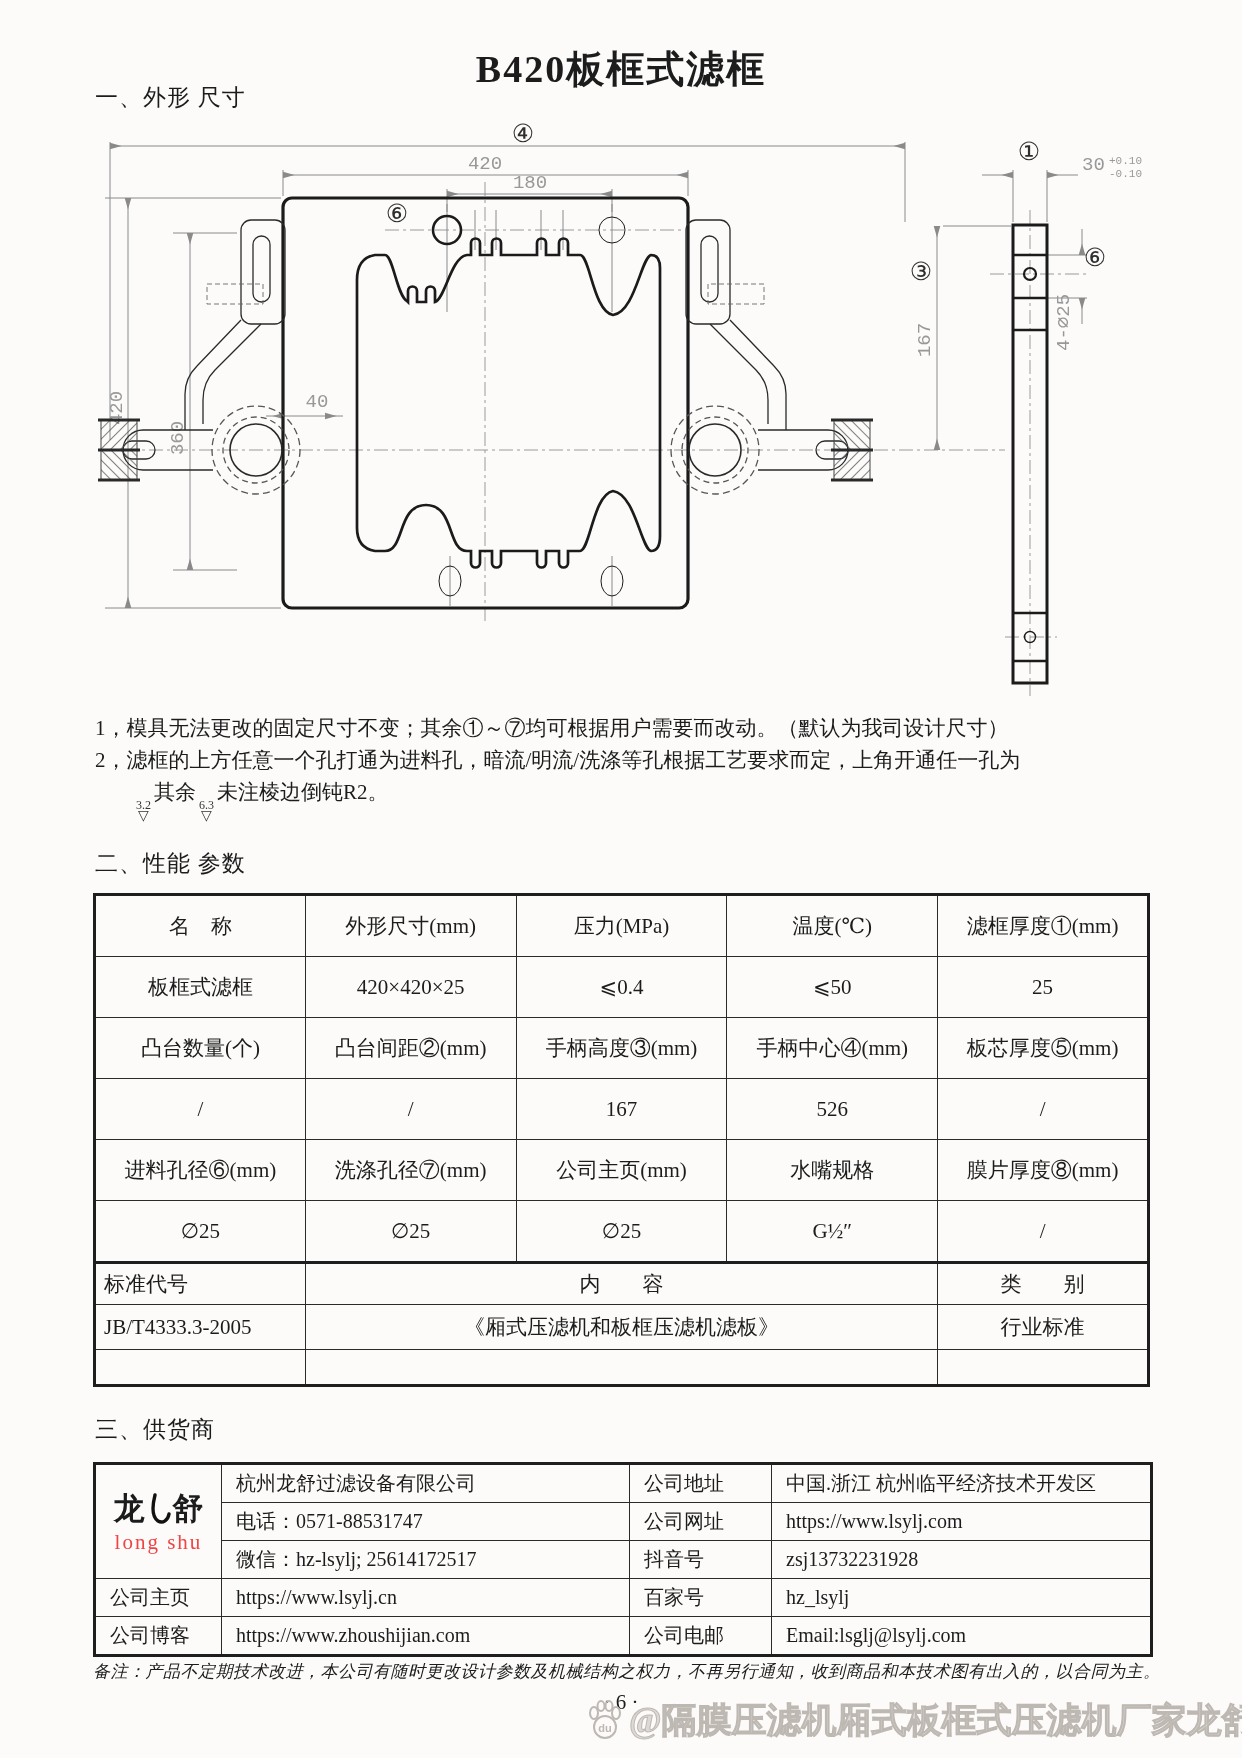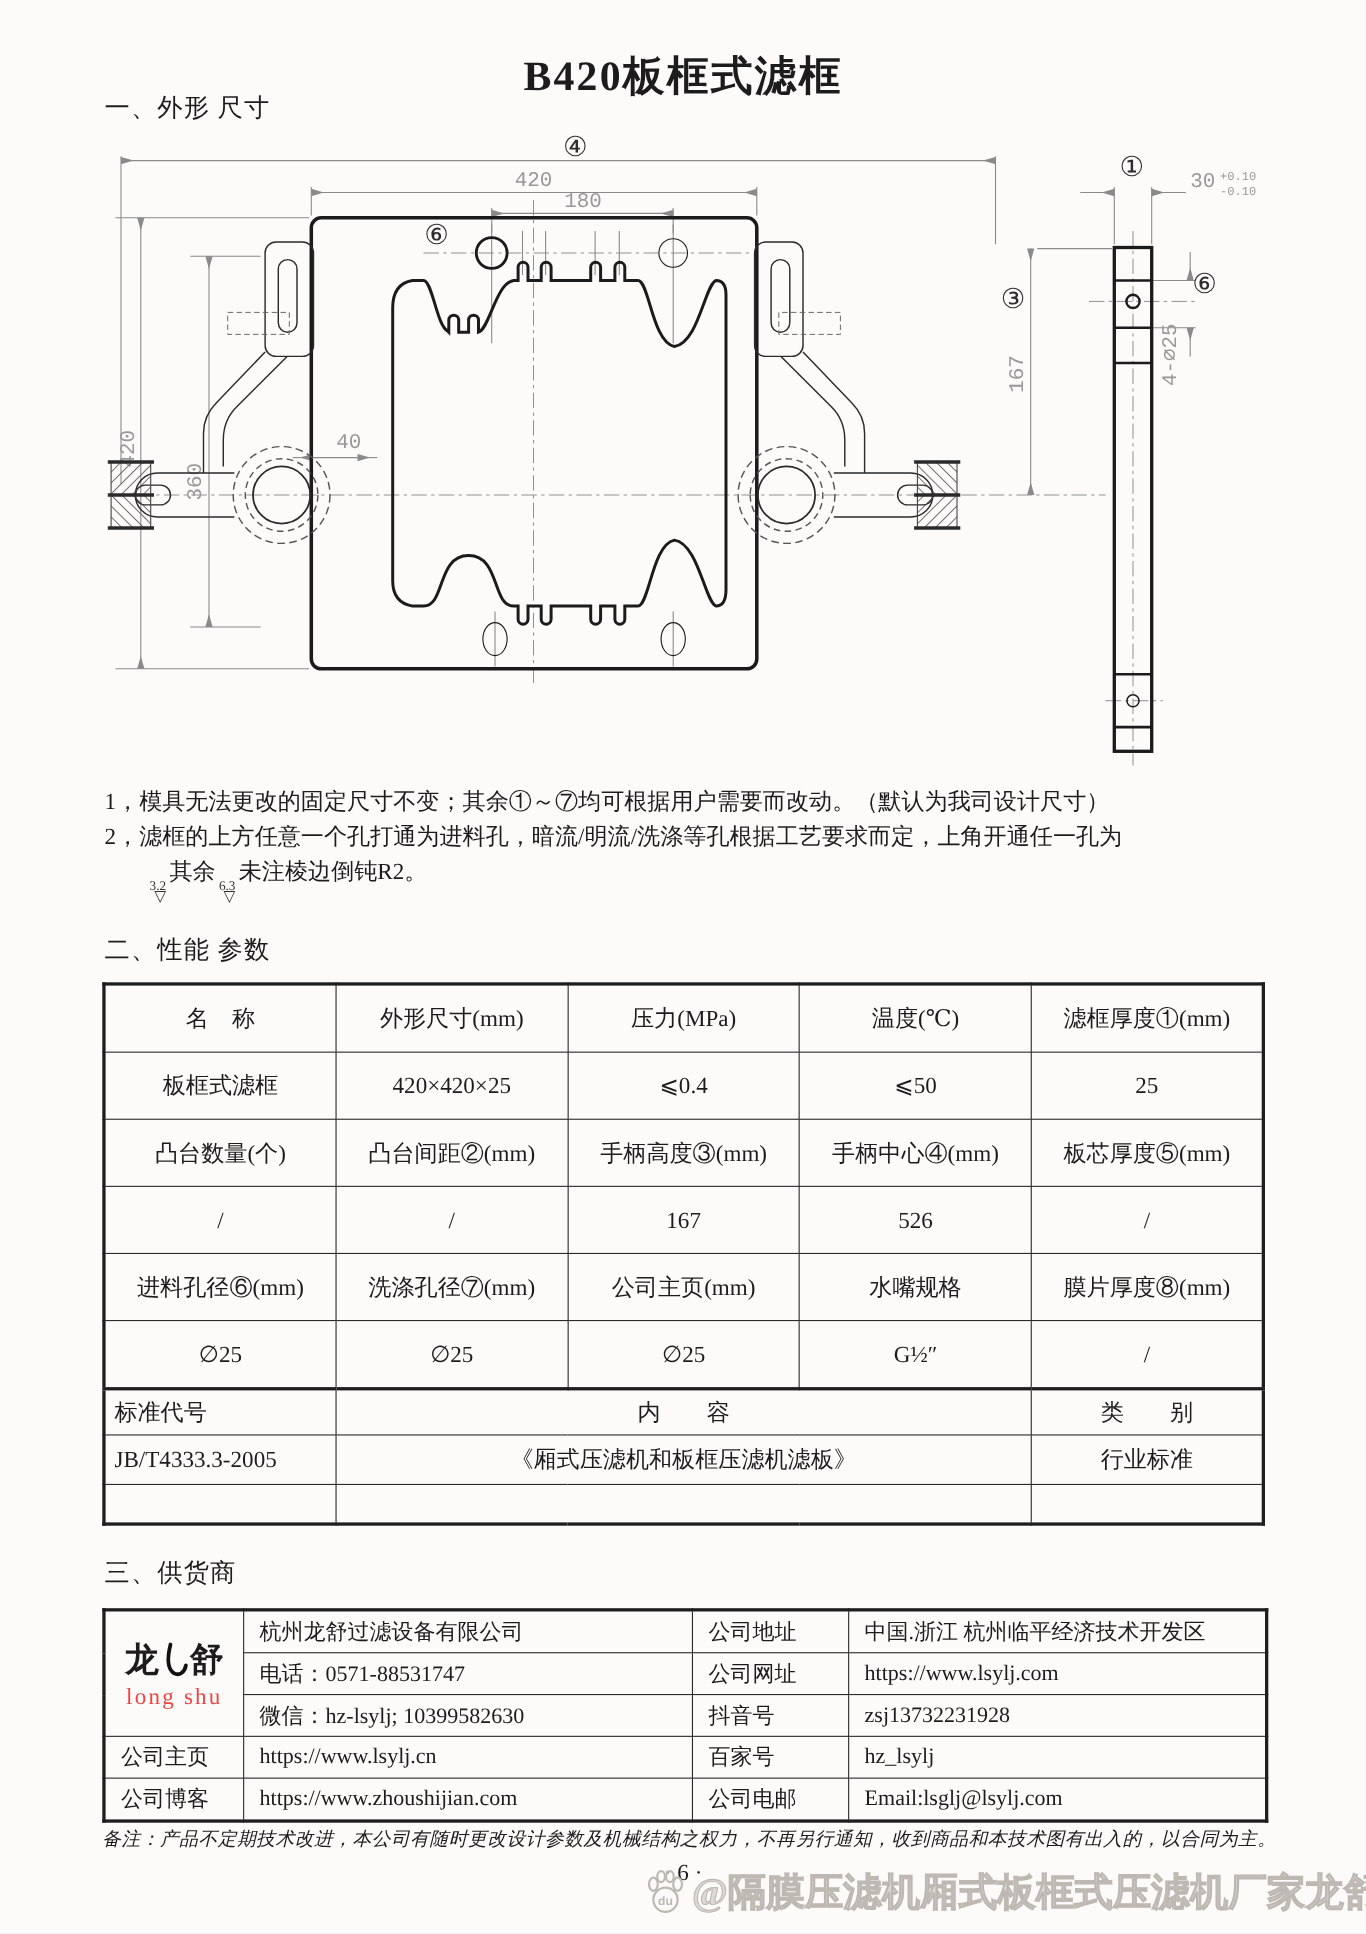--- a/index.html
+++ b/index.html
@@ -12,21 +12,21 @@
   #h-perf{top:848px;left:95px;}
   #h-sup{top:1414px;left:95px;}
   
   #draw{position:absolute;top:108px;left:85px;}
   .dimtxt{font-family:"Liberation Mono","DejaVu Sans Mono",monospace;fill:#989898;font-size:19px;}
   .dimtol{font-family:"Liberation Mono","DejaVu Sans Mono",monospace;fill:#989898;font-size:11px;}
   .lbl{font-family:"Liberation Serif",serif;fill:#2e2e2e;font-size:25px;}
   
   .notes{position:absolute;top:712px;left:95px;width:1070px;font-size:21px;line-height:32px;}
   .notes .ind{padding-left:38px;}
-  .rough{display:inline-flex;flex-direction:column;align-items:flex-end;line-height:1;
+  .rough{display:inline-flex;flex-direction:column;align-items:center;line-height:1;
          vertical-align:-10px;margin:0 3px;color:#333;font-family:Liberation Serif, serif;}
   .rough .rn{font-size:12px;}
   .rough .rs{font-size:14px;margin-top:-2px;}
   
   table{border-collapse:collapse;table-layout:fixed;}
   #perf-table{position:absolute;top:893px;left:93px;width:1057px;
               border:3px solid #1e1e1e;font-size:21px;text-align:center;}
   #perf-table td{border:1px solid #2a2a2a;padding:0 20px;}
   #perf-table tr.hrow td{height:60px;}
   #perf-table tr.vrow td{height:60px;}
@@ -304,21 +304,21 @@
       <td>杭州龙舒过滤设备有限公司</td>
       <td>公司地址</td>
       <td>中国.浙江 杭州临平经济技术开发区</td>
     </tr>
     <tr>
       <td>电话：0571-88531747</td>
       <td>公司网址</td>
       <td>https://www.lsylj.com</td>
     </tr>
     <tr>
-      <td>微信：hz-lsylj; 10399582630</td>
+      <td>微信：hz-lsylj; 25614172517</td>
       <td>抖音号</td>
       <td>zsj13732231928</td>
     </tr>
     <tr>
       <td>公司主页</td>
       <td>https://www.lsylj.cn</td>
       <td>百家号</td>
       <td>hz_lsylj</td>
     </tr>
     <tr>

